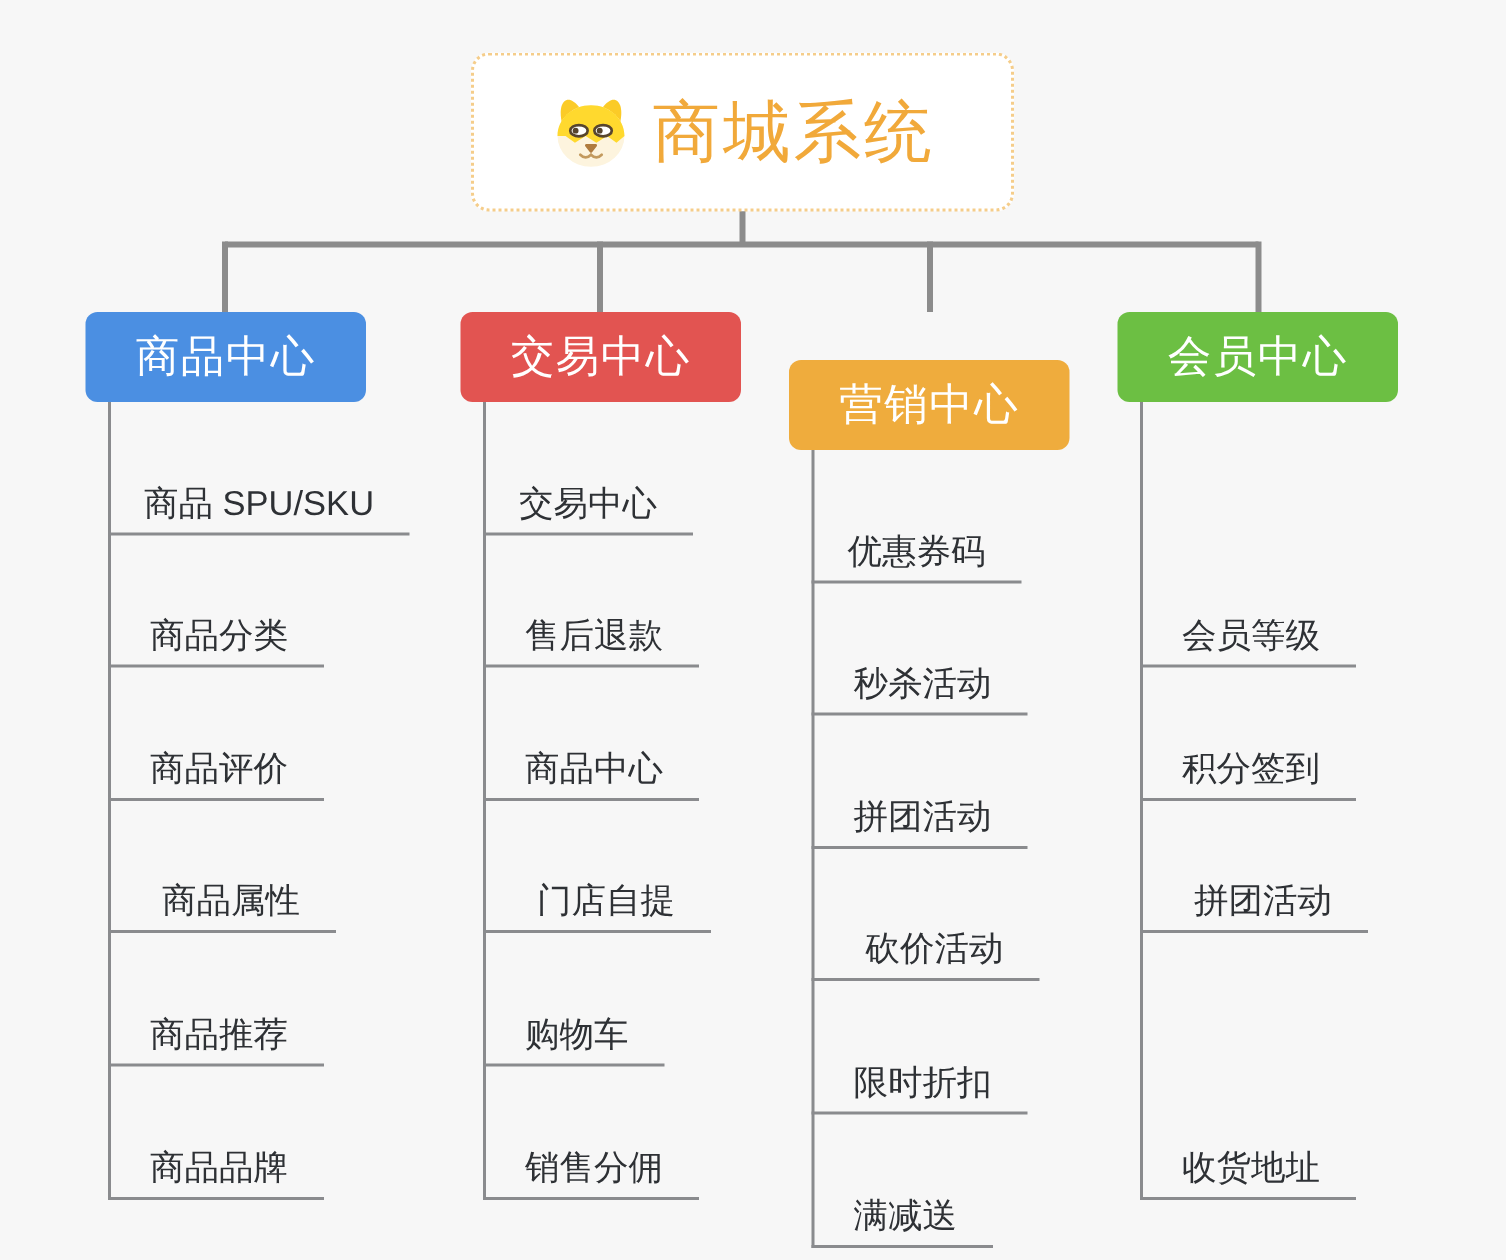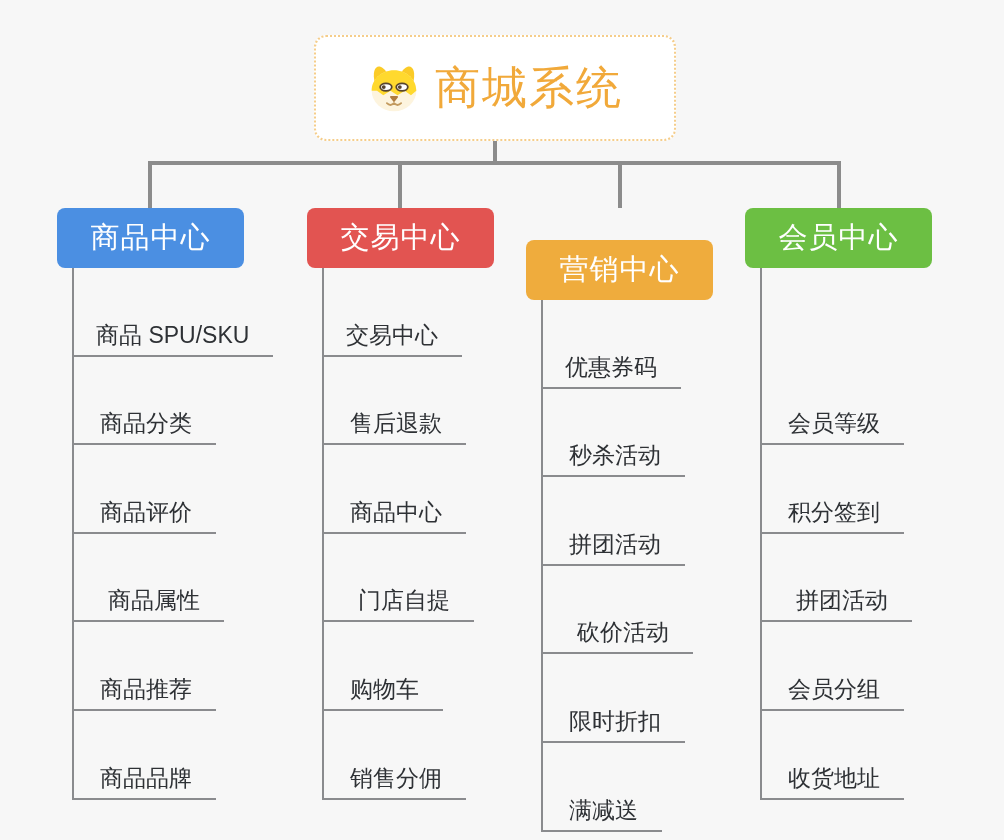--- a/index.html
+++ b/index.html
@@ -168,17 +168,16 @@
     <div class="leaf leaf-4">限时折扣</div>
     <div class="leaf leaf-5">满减送</div>
   </div>
 
   <div class="col col-4">
     <div class="branch" style="background: rgb(108, 191, 67);">会员中心</div>
     <div class="vline"></div>
     <div class="leaf leaf-1">会员等级</div>
     <div class="leaf leaf-2">积分签到</div>
     <div class="leaf leaf-3">拼团活动</div>
-    <div class="leaf leaf-4">会员分组</div>
     <div class="leaf leaf-5">收货地址</div>
   </div>
 
 </div>
 
 </body></html>

